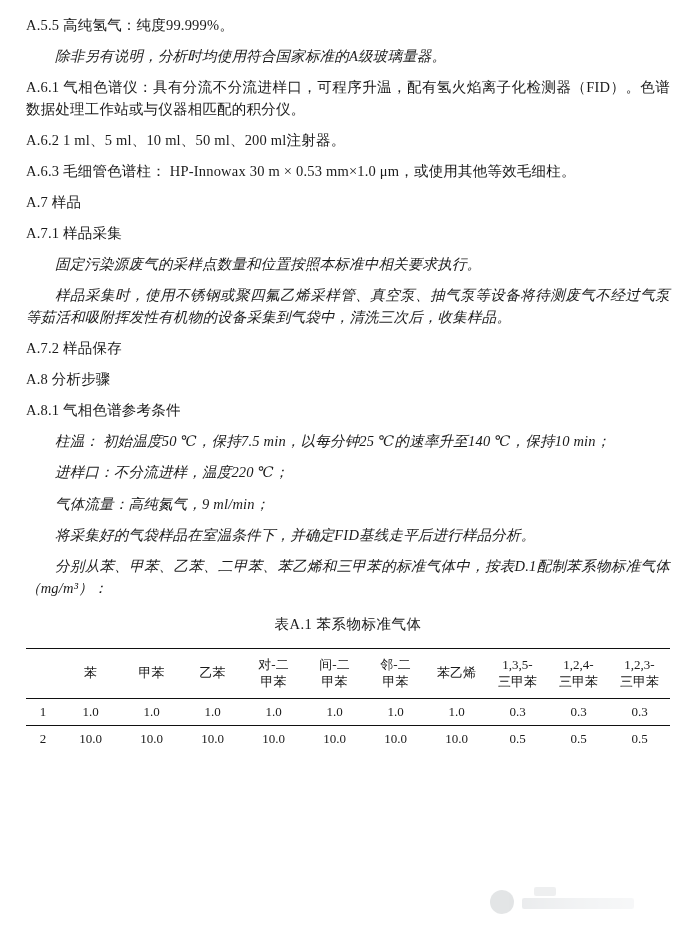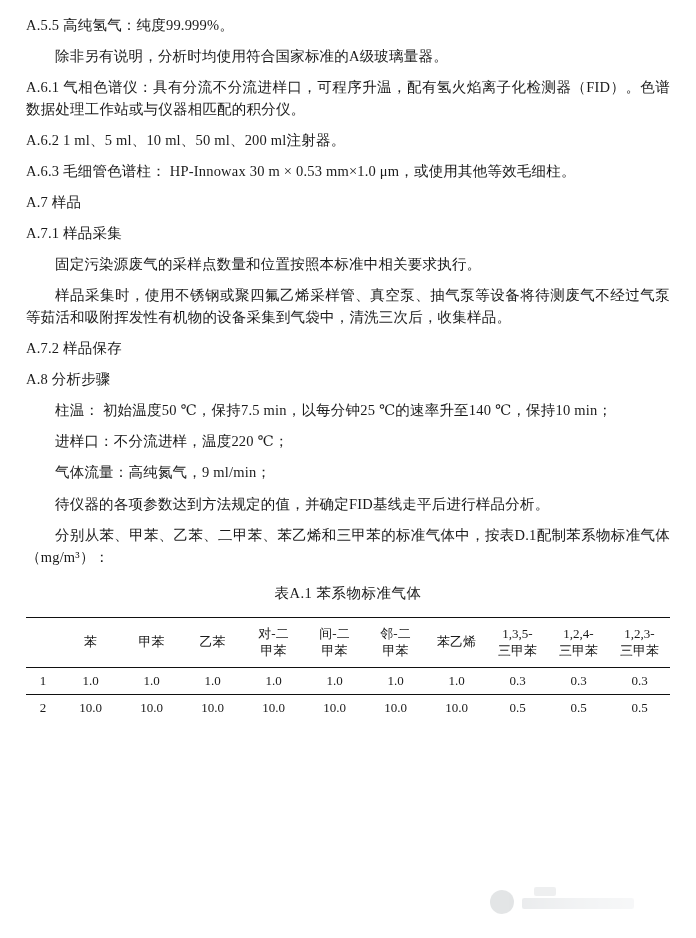--- a/index.html
+++ b/index.html
@@ -24,20 +24,21 @@
   }
   .line {
     font-size: 14.5px;
     line-height: 1.52;
     margin: 0 0 9px 0;
     letter-spacing: 0.2px;
     text-align: justify;
   }
   .indent {
     text-indent: 2em;
+    font-style: italic;
   }
   .table-title {
     text-align: center;
     font-size: 14.5px;
     margin: 16px 0 14px 0;
     letter-spacing: 0.5px;
   }
   table.benzene {
     width: 100%;
     border-collapse: collapse;
@@ -112,24 +113,25 @@
     <p class="line indent">除非另有说明，分析时均使用符合国家标准的A级玻璃量器。</p>
     <p class="line">A.6.1 气相色谱仪：具有分流不分流进样口，可程序升温，配有氢火焰离子化检测器（FID）。色谱数据处理工作站或与仪器相匹配的积分仪。</p>
     <p class="line">A.6.2 1 ml、5 ml、10 ml、50 ml、200 ml注射器。</p>
     <p class="line">A.6.3 毛细管色谱柱： HP-Innowax 30 m × 0.53 mm×1.0 μm，或使用其他等效毛细柱。</p>
     <p class="line">A.7 样品</p>
     <p class="line">A.7.1 样品采集</p>
     <p class="line indent">固定污染源废气的采样点数量和位置按照本标准中相关要求执行。</p>
     <p class="line indent">样品采集时，使用不锈钢或聚四氟乙烯采样管、真空泵、抽气泵等设备将待测废气不经过气泵等茹活和吸附挥发性有机物的设备采集到气袋中，清洗三次后，收集样品。</p>
     <p class="line">A.7.2 样品保存</p>
     <p class="line">A.8 分析步骤</p>
+    <p class="line">A.8.1 气相色谱参考条件</p>
     <p class="line indent">柱温： 初始温度50 ℃，保持7.5 min，以每分钟25 ℃的速率升至140 ℃，保持10 min；</p>
     <p class="line indent">进样口：不分流进样，温度220 ℃；</p>
     <p class="line indent">气体流量：高纯氮气，9 ml/min；</p>
-    <p class="line indent">待仪器的各项参数达到方法规定的值，并确定FID基线走平后进行样品分析。</p>
+    <p class="line indent">将采集好的气袋样品在室温条件下，并确定FID基线走平后进行样品分析。</p>
     <p class="line indent">分别从苯、甲苯、乙苯、二甲苯、苯乙烯和三甲苯的标准气体中，按表D.1配制苯系物标准气体（mg/m³）：</p>
   </div>
 
   <div class="table-title">表A.1 苯系物标准气体</div>
 
   <table class="benzene">
     <colgroup>
       <col class="col-idx">
       <col>
         <col>

